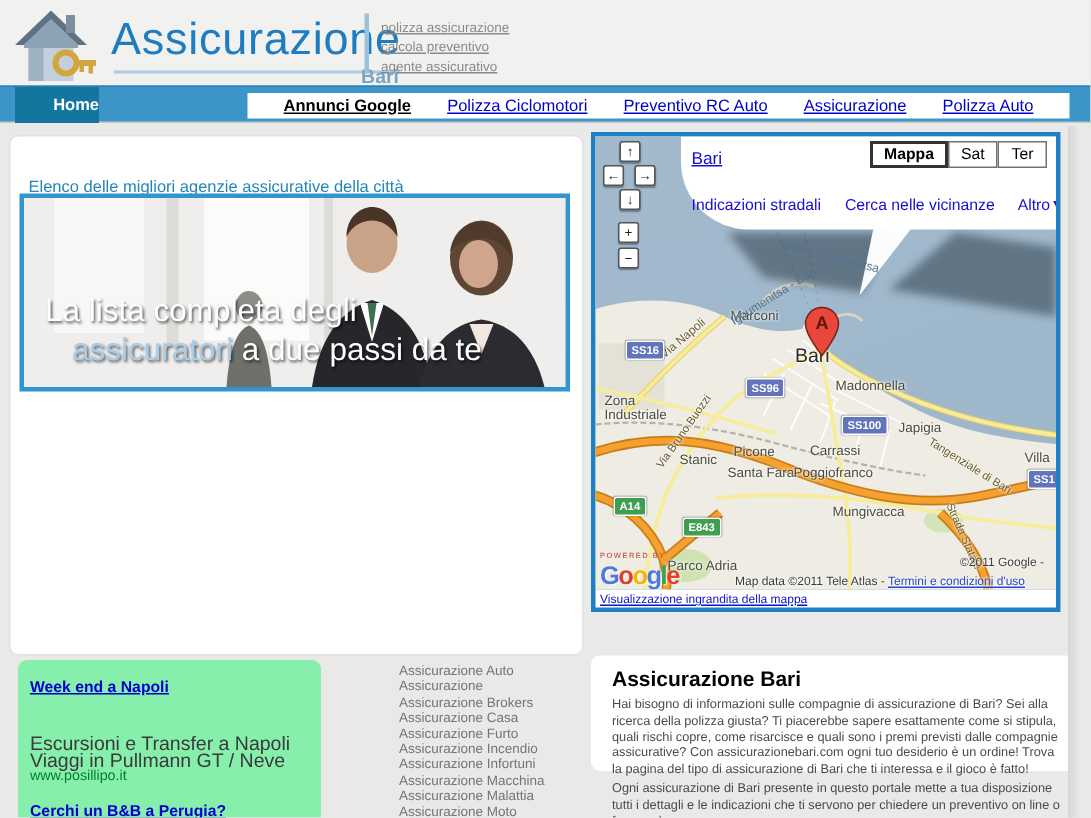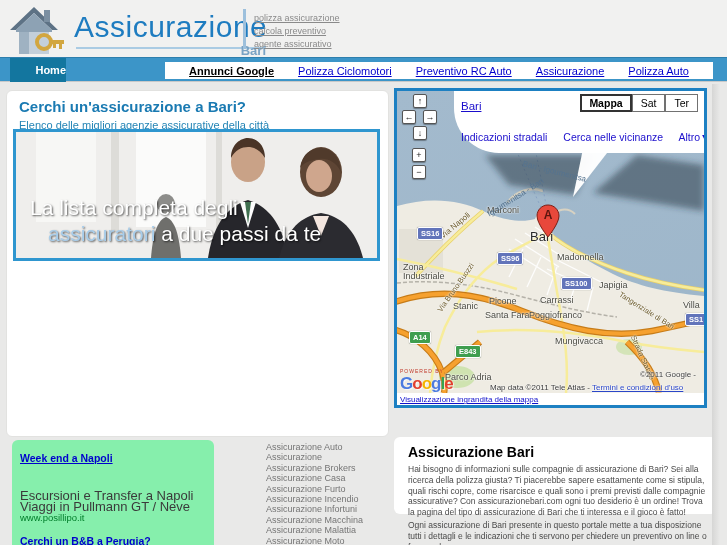--- a/index.html
+++ b/index.html
@@ -106,21 +106,20 @@
   <div class="nav-strip">
     <span class="adsense" style="text-decoration:underline;">Annunci Google</span>
     <a>Polizza Ciclomotori</a>
     <a>Preventivo RC Auto</a>
     <a>Assicurazione</a>
     <a>Polizza Auto</a>
   </div>
 </div>
 
 <div class="left-panel">
-  <div class="intro-h">Cerchi un'assicurazione a Bari?</div>
   <div class="intro-sub">Elenco delle migliori agenzie assicurative della città</div>
   <div class="banner">
     <svg width="361" height="126" viewBox="0 0 361 126" style="position:absolute;left:0;top:0;">
       <rect x="0" y="0" width="361" height="126" fill="#efeeec"></rect>
       <rect x="20" y="0" width="60" height="90" fill="#f7f7f5"></rect>
       <rect x="120" y="0" width="70" height="95" fill="#fbfbfa"></rect>
       <rect x="95" y="0" width="8" height="100" fill="#dddcd8"></rect>
       <rect x="200" y="0" width="6" height="100" fill="#dddcd8"></rect>
       <ellipse cx="150" cy="72" rx="9" ry="10" fill="#8d8d8a"></ellipse>
       <path d="M135,126 C137,100 142,88 150,85 C158,88 163,100 165,126 Z" fill="#6f6f6c"></path>

